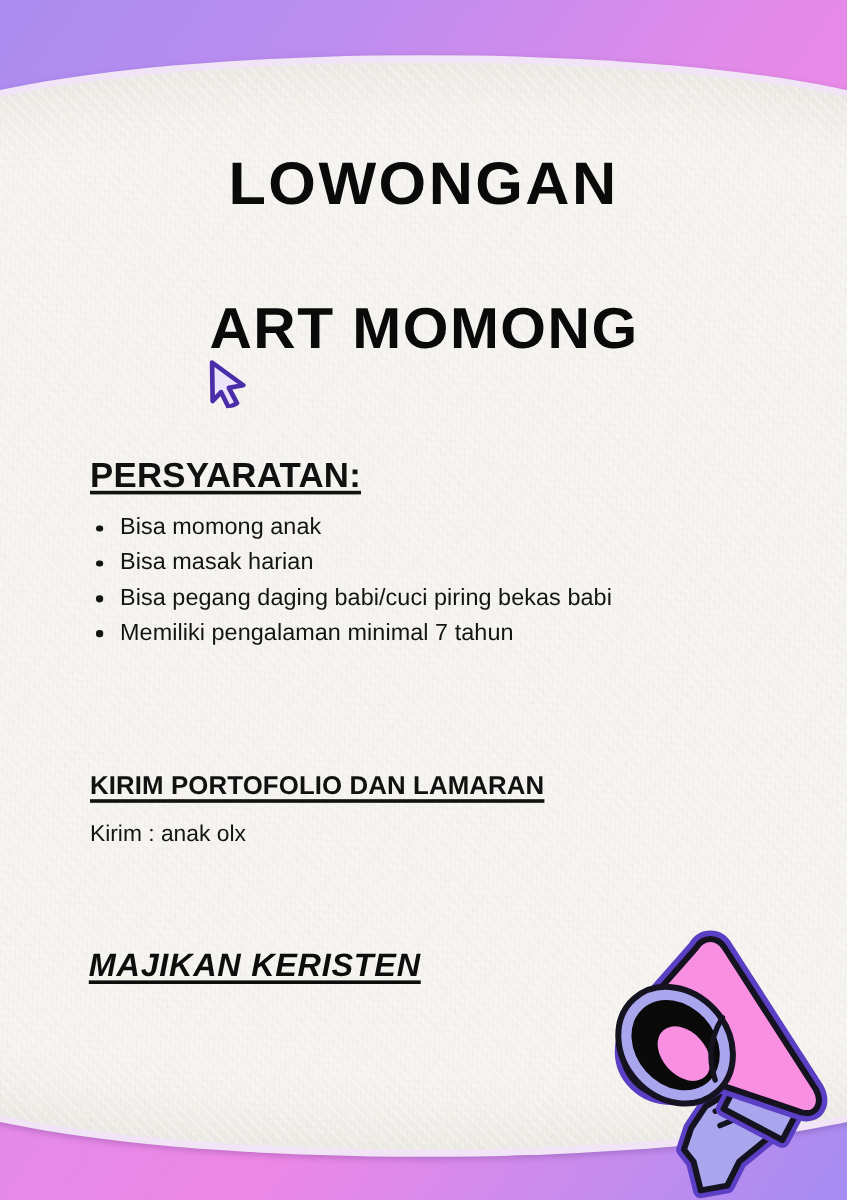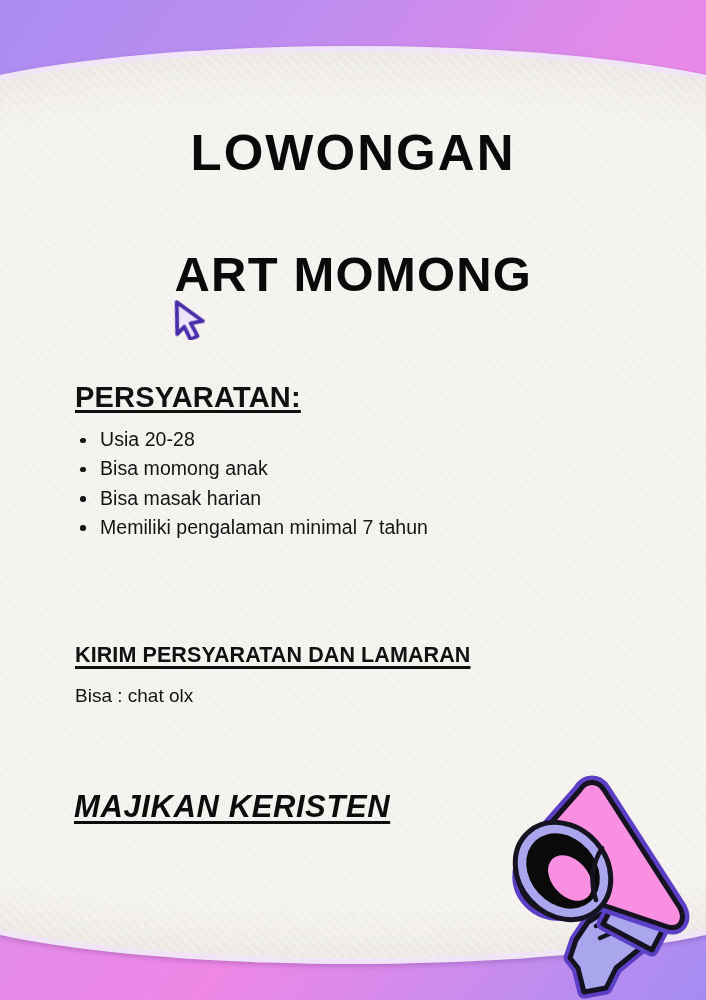--- a/index.html
+++ b/index.html
@@ -143,21 +143,21 @@
   }
 
   #send-note {
     position:absolute; left:75px; top:685px;
     font-size:19px;
     color:#141414;
   }
 
   #employer-line {
     position:absolute; left:74px; top:789px;
-    font-size:31px;
+    font-size:27px;
     font-weight:700;
     font-style:italic;
     color:#0d0d0d;
     letter-spacing:.6px;
     text-decoration:underline;
     text-decoration-thickness:3px;
     text-underline-offset:4px;
   }
 
   
@@ -187,29 +187,29 @@
         
         <svg id="cursor-icon" viewBox="0 0 34 44">
           <path d="M5.5 3 L30 25.5 L17.5 26.5 L23 40.5 L15.5 43.5 L10.5 29.5 L2.5 36.5 Z" fill="#ece4fb" stroke="#4a2da8" stroke-width="4" stroke-linejoin="round" stroke-linecap="round"></path>
         </svg>
       </span>
     </div>
 
     <div id="req-heading">PERSYARATAN:</div>
 
     <ul id="req-list">
-      <li>Usia 20-28</li>
       <li>Bisa momong anak</li>
       <li>Bisa masak harian</li>
+      <li>Bisa pegang daging babi/cuci piring bekas babi</li>
       <li>Memiliki pengalaman minimal 7 tahun</li>
     </ul>
 
-    <div id="send-heading">KIRIM PERSYARATAN DAN LAMARAN</div>
-
-    <div id="send-note">Bisa : chat olx</div>
+    <div id="send-heading">KIRIM PORTOFOLIO DAN LAMARAN</div>
+
+    <div id="send-note">Kirim : anak olx</div>
 
     <div id="employer-line">MAJIKAN  KERISTEN</div>
 
   </div>
 
   <svg id="megaphone" viewBox="0 0 214 228">
 
     <path d="M96 150 L140 124 L168 160 L124 196 L114 216 L92 220 L86 196 L78 186
              L84 168 Z" fill="#a9a6ee" stroke="#5b3fc4" stroke-width="13" stroke-linejoin="round"></path>
     <path d="M96 150 L140 124 L168 160 L124 196 L114 216 L92 220 L86 196 L78 186

